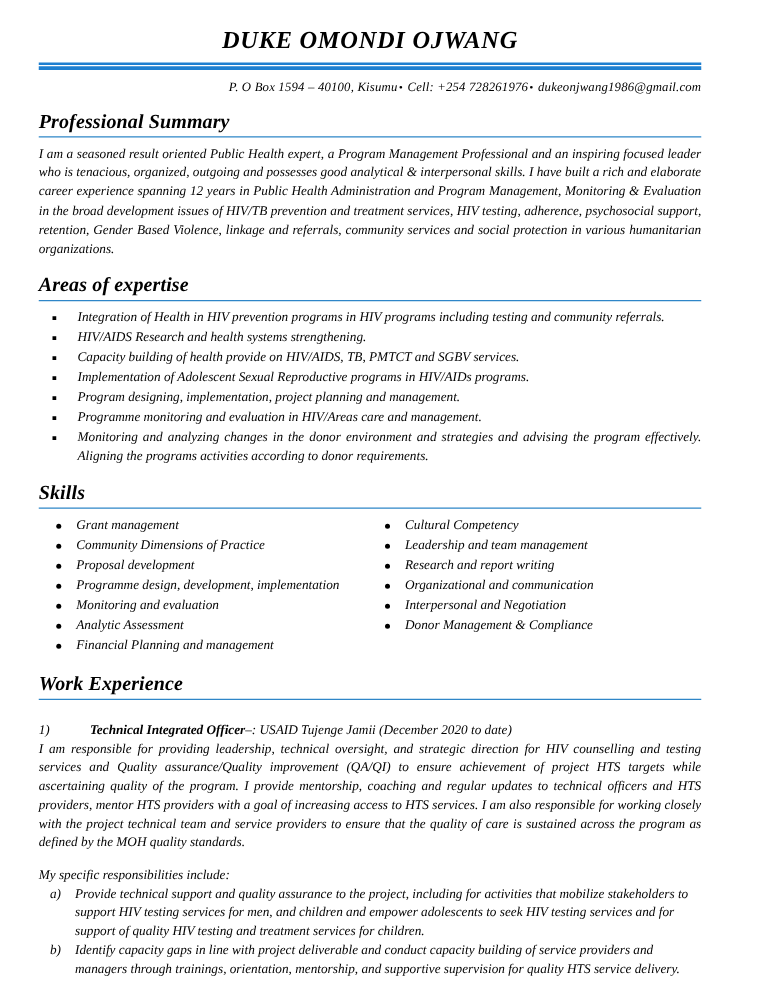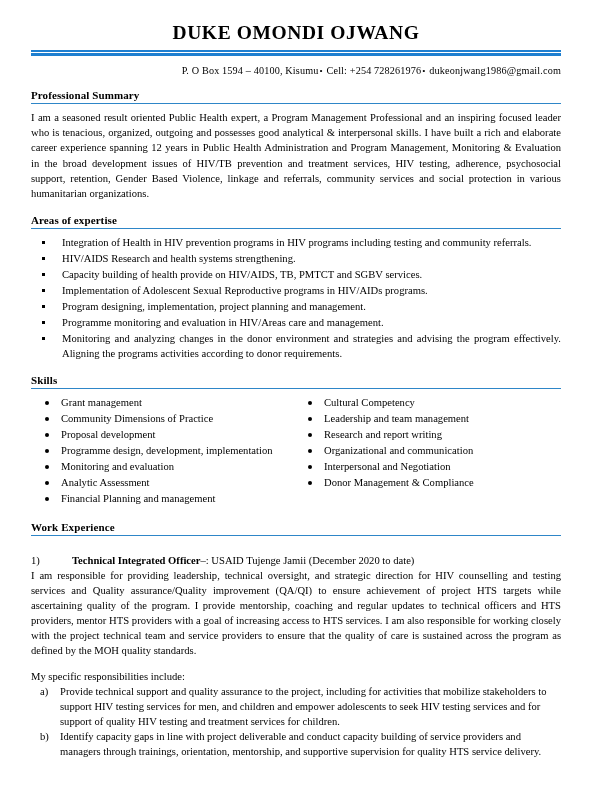--- a/index.html
+++ b/index.html
@@ -13,20 +13,21 @@
     font-family: "Liberation Serif", "DejaVu Serif", serif;
     color: #000000;
     overflow: hidden;
   }
   .page {
     width: 592px;
     height: 792px;
     box-sizing: border-box;
     padding: 18px 31px 0 31px;
     position: relative;
+    font-style: italic;
   }
 
   
   .doc-name {
     text-align: center;
     font-size: 19.5px;
     font-weight: bold;
     letter-spacing: 0.6px;
     line-height: 1.15;
     margin: 4px 0 0 0;
@@ -48,21 +49,21 @@
   .contact-line .sep {
     font-size: 9px;
     padding: 0 1px;
   }
 
   
   .section {
     margin-top: 13px;
   }
   .section-title {
-    font-size: 11px;
+    font-size: 16px;
     font-weight: bold;
     letter-spacing: 0.1px;
     padding-bottom: 2px;
   }
   .rule-thin {
     height: 0;
     border-top: 1.3px solid #2E86C8;
     margin-bottom: 6px;
   }
 

